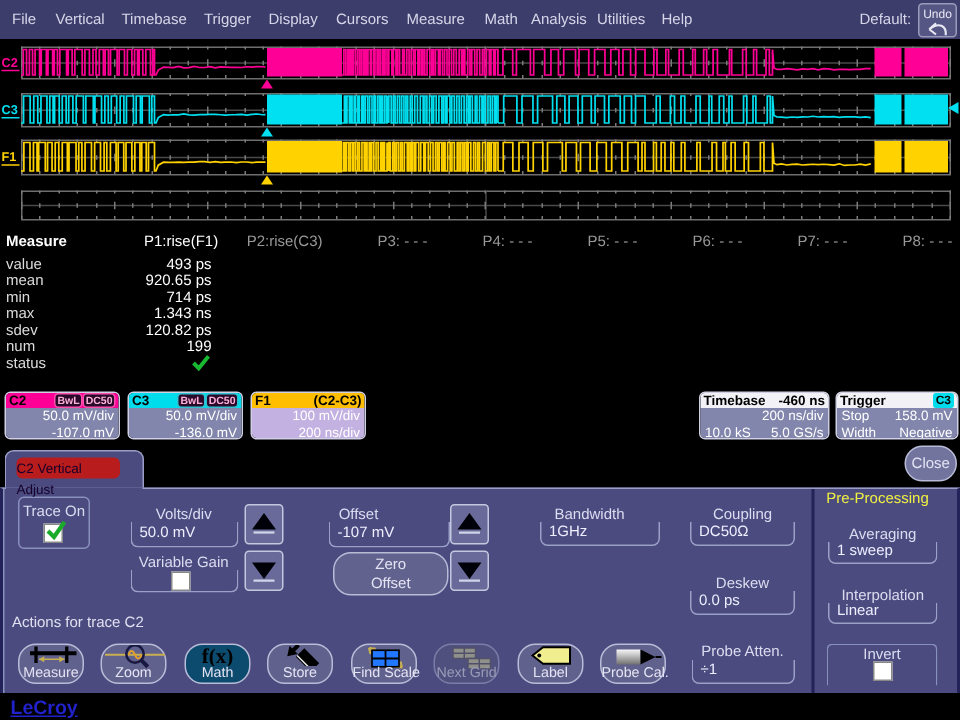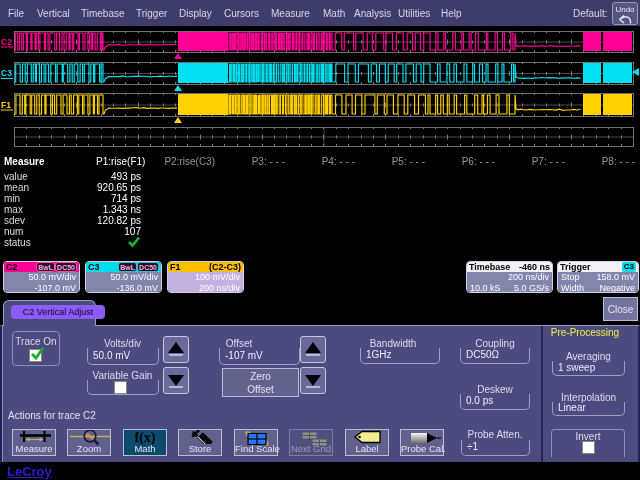--- a/index.html
+++ b/index.html
@@ -1,20 +1,20 @@
 <!DOCTYPE html>
 <html><head><meta charset="utf-8"><style>
 *{margin:0;padding:0;box-sizing:border-box}
 html,body{width:640px;height:480px;background:#000;overflow:hidden;font-family:"Liberation Sans",sans-serif}
 #scr{position:relative;width:640px;height:480px;background:#000}
 .abs{position:absolute}
 .menu{color:#d6d6ea;font-size:10px}
 .lbl{color:#dcdcf0;font-size:10px;text-align:center;white-space:nowrap}
 .tray{position:absolute;border:1px solid #9aa0c6;border-top:none;border-radius:0 0 5px 5px;color:#eef;font-size:10px;padding-left:5px}
-.btn{position:absolute;background:#62628e;border:1px solid #b8bcd6;border-radius:0;color:#e4e4f4;text-align:center}
+.btn{position:absolute;background:#62628e;border:1px solid #b8bcd6;border-radius:12px;color:#e4e4f4;text-align:center}
 .arrowbtn{position:absolute;width:26px;height:27px;background:#6a6a9a;border:1px solid #c4c8de;border-radius:3px}
 .cb{position:absolute;width:13px;height:13px;background:#fff;border:1px solid #888}
 .row{position:absolute;font-size:10px;color:#e6e6e6;white-space:nowrap}
 .hdr{position:absolute;font-size:10px;color:#989898;white-space:nowrap}
 .chbox{position:absolute;width:77px;height:32px;border:1px solid #d0d0e4;border-radius:4px;overflow:hidden;font-size:9px}
 .chhd{height:10px;line-height:10px;color:#000;font-weight:bold;padding:0 2px}
 .chbody{height:21px;background:#8286ac;color:#fff;text-align:right;padding:0 3px;font-size:9px;line-height:10.5px}
 </style></head><body>
 <div id="scr">
 
@@ -93,21 +93,21 @@
 <div class="row" style="left:61px;top:171px;width:80px;text-align:right;color:#fff">493 ps</div>
 <div class="row" style="left:4px;top:182px;color:#dcdcdc">mean</div>
 <div class="row" style="left:61px;top:182px;width:80px;text-align:right;color:#fff">920.65 ps</div>
 <div class="row" style="left:4px;top:193px;color:#dcdcdc">min</div>
 <div class="row" style="left:61px;top:193px;width:80px;text-align:right;color:#fff">714 ps</div>
 <div class="row" style="left:4px;top:204px;color:#dcdcdc">max</div>
 <div class="row" style="left:61px;top:204px;width:80px;text-align:right;color:#fff">1.343 ns</div>
 <div class="row" style="left:4px;top:215px;color:#dcdcdc">sdev</div>
 <div class="row" style="left:61px;top:215px;width:80px;text-align:right;color:#fff">120.82 ps</div>
 <div class="row" style="left:4px;top:226px;color:#dcdcdc">num</div>
-<div class="row" style="left:61px;top:226px;width:80px;text-align:right;color:#fff">107</div>
+<div class="row" style="left:61px;top:226px;width:80px;text-align:right;color:#fff">199</div>
 <div class="row" style="left:4px;top:237px;color:#dcdcdc">status</div>
 <svg class="abs" style="left:127px;top:236px" width="14" height="12" viewBox="0 0 14 12">
       <path d="M2 6 L5.5 9.5 L12 1.5" stroke="#18b830" stroke-width="2.6" fill="none"></path>
     </svg>
 <div class="chbox" style="left:3px;top:261px;height:32px">
 <div class="chhd" style="background:#ff0096">C2<span style="float:right"><span style="display:inline-block;background:#2a0a2a;border:1px solid #ff50b0;border-radius:3px;color:#ffb0d8;font-size:7px;font-weight:bold;line-height:7px;padding:0.5px 1px;vertical-align:top">BwL</span><span style="display:inline-block;background:#2a0a2a;border:1px solid #ff50b0;border-radius:3px;color:#ffb0d8;font-size:7px;font-weight:bold;line-height:7px;padding:0.5px 1px;vertical-align:top">DC50</span></span></div>
 <div class="chbody" style="background:#8286ac">50.0 mV/div<br>-107.0 mV</div>
     </div>
 <div class="chbox" style="left:85px;top:261px">
 <div class="chhd" style="background:#00dcec">C3<span style="float:right"><span style="display:inline-block;background:#2a0a2a;border:1px solid #30c0d0;border-radius:3px;color:#ffb0d8;font-size:7px;font-weight:bold;line-height:7px;padding:0.5px 1px;vertical-align:top">BwL</span><span style="display:inline-block;background:#2a0a2a;border:1px solid #30c0d0;border-radius:3px;color:#ffb0d8;font-size:7px;font-weight:bold;line-height:7px;padding:0.5px 1px;vertical-align:top">DC50</span></span></div>
@@ -119,21 +119,21 @@
     </div>
 <div class="chbox" style="left:466px;top:261px;width:87px">
 <div class="chhd" style="background:#f2f2f6">Timebase<span style="float:right">-460 ns</span></div>
 <div class="chbody">200 ns/div<br><span style="float:left">10.0 kS</span>5.0 GS/s</div>
     </div>
 <div class="chbox" style="left:557px;top:261px;width:82px">
 <div class="chhd" style="background:#f2f2f6">Trigger<span style="float:right;background:#00dcec;border-radius:2px;padding:0 2px;font-size:8px">C3</span></div>
 <div class="chbody"><span style="float:left">Stop</span>158.0 mV<br><span style="float:left">Width</span>Negative</div>
     </div>
 <div class="abs" style="left:3px;top:300px;width:93px;height:26px;background:#4b4b80;border:1px solid #9a9ec6;border-bottom:none;border-radius:6px 6px 0 0"></div>
-<div class="abs" style="left:11px;top:305px;width:94px;height:14px;background:#8b5cf6;border-radius:4px;color:#14002a;font-size:9px;text-align:center;line-height:14px;z-index:5">C2 Vertical Adjust</div>
+<div class="abs" style="left:11px;top:305px;width:69px;height:14px;background:#b91c1c;border-radius:4px;color:#14002a;font-size:9px;line-height:14px;z-index:5">C2 Vertical Adjust</div>
 <div class="btn" style="left:603px;top:297px;width:35px;height:24px;font-size:10px;line-height:23px;background:#72749e">Close</div>
 <div class="abs" style="left:0;top:325px;width:640px;height:137px;background:#4b4b80;border-top:1px solid #9a9ec6;border-left:2px solid #23235a;border-right:2px solid #23235a"></div>
 <div class="abs" style="left:2px;top:325px;width:1px;height:137px;background:#8890bc"></div>
 <div class="abs" style="left:4px;top:325px;width:91px;height:2px;background:#4b4b80;z-index:4"></div>
 <div class="abs" style="left:541px;top:326px;width:2px;height:136px;background:#23235a"></div>
 <div class="abs" style="left:12px;top:331px;width:48px;height:35px;border:1px solid #8890bc;border-radius:4px"></div>
 <div class="lbl abs" style="left:12px;top:336px;width:48px">Trace On</div>
 <div class="cb" style="left:29px;top:349px"></div>
 <svg class="abs" style="left:29px;top:345px" width="16" height="16" viewBox="0 0 16 16">
       <path d="M3 9 L7 13 L14 3" stroke="#1aaa2a" stroke-width="2.8" fill="none"></path>

